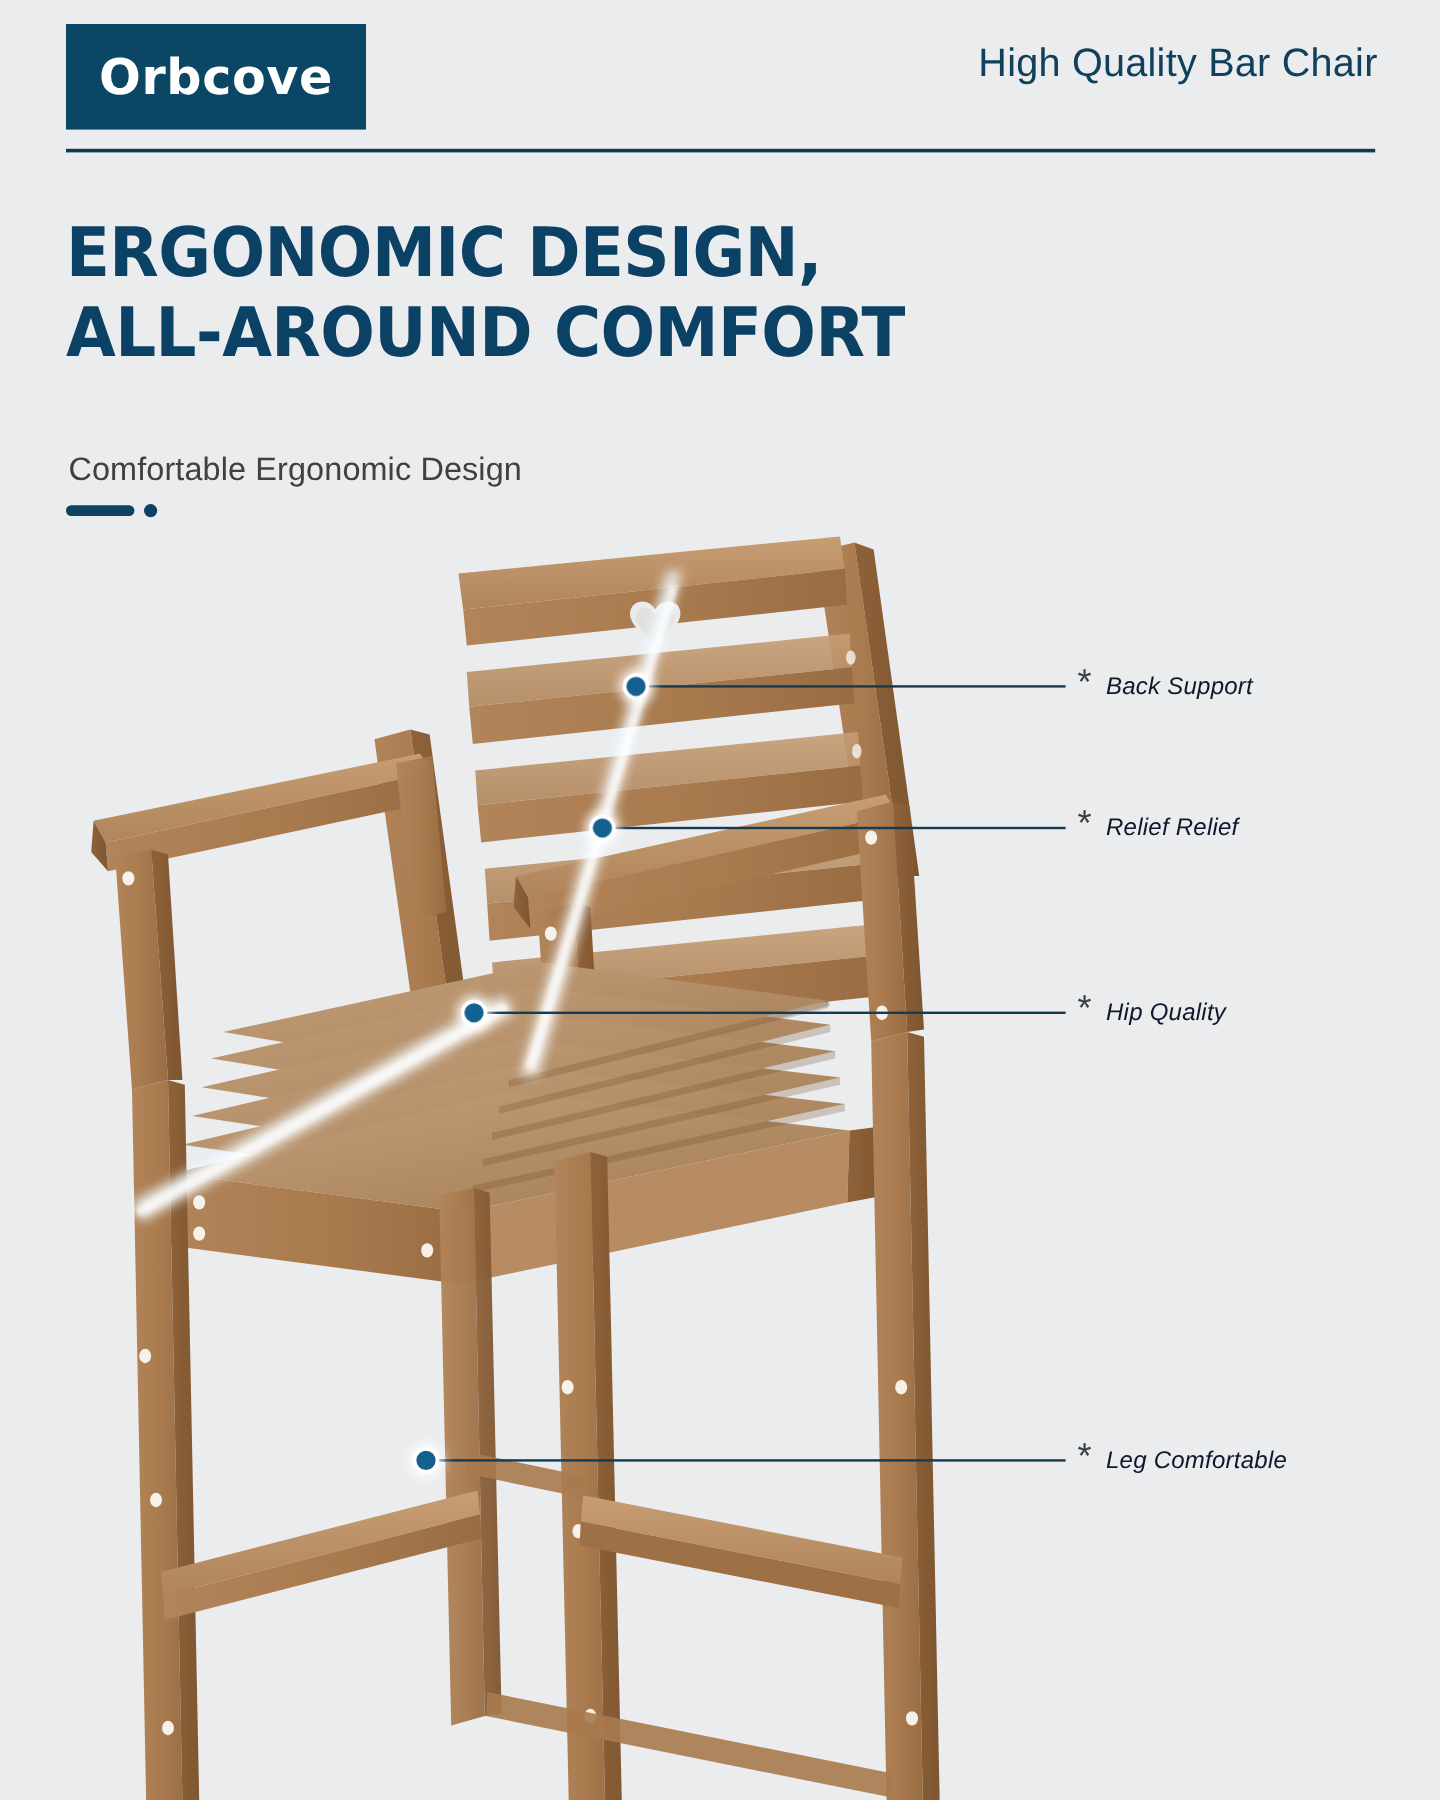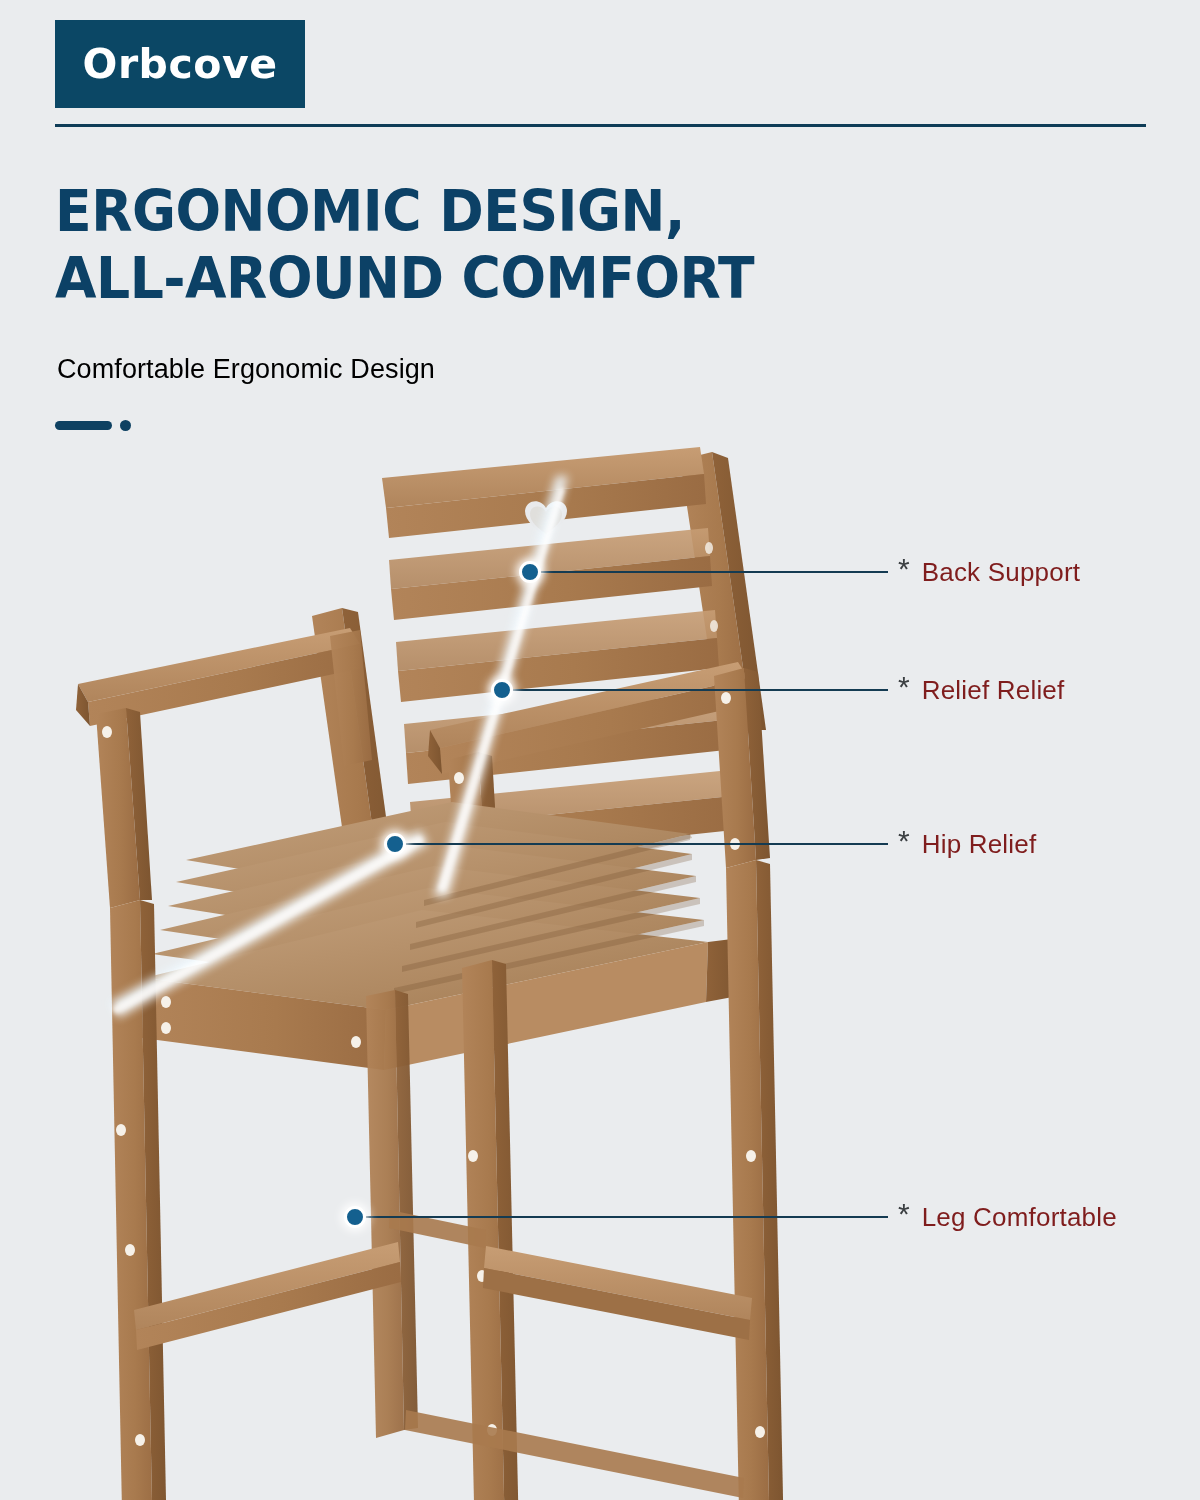--- a/index.html
+++ b/index.html
@@ -32,54 +32,55 @@
   
   .headline{
     position:absolute;left:55px;top:178px;width:900px;
     color:#0c4166;font-size:57px;line-height:1.18;font-weight:bold;
     letter-spacing:-0.5px;
     font-family:"DejaVu Sans","Liberation Sans",sans-serif;
     transform:scaleX(0.94);transform-origin:left top;
   }
   .headline .l2{display:block;}
   .subhead{
-    position:absolute;left:57px;top:354px;
-    font-size:27px;color:#000000;letter-spacing:0.1px;
+    position:absolute;left:57px;top:376px;
+    font-size:27px;color:#404040;letter-spacing:0.1px;
   }
   .deco{position:absolute;left:55px;top:418px;width:120px;height:14px;}
   .deco .bar{position:absolute;left:0;top:3px;width:57px;height:9px;border-radius:5px;background:#0e4162;}
   .deco .dot{position:absolute;left:65px;top:2px;width:11px;height:11px;border-radius:50%;background:#0e4162;}
 
   
   .stage{position:absolute;left:0;top:430px;width:1200px;height:1070px;}
   .chair-svg{position:absolute;left:0;top:0;}
 
   
   .callout{position:absolute;display:flex;align-items:center;height:40px;}
   .callout .star{
     font-size:30px;color:#3b3f42;line-height:1;margin-right:12px;
     position:relative;top:-3px;
   }
-  .callout .label{font-size:26px;color:#7f1d1d;white-space:nowrap;letter-spacing:0.2px;}
+  .callout .label{font-size:20px;color:#0f172a;white-space:nowrap;letter-spacing:0.2px;font-style:italic;}
   .lead-line{position:absolute;height:2px;background:#143b52;}
   .lead-dot{
     position:absolute;width:22px;height:22px;border-radius:50%;
     background:#14608f;border:3px solid #ffffff;
     box-shadow:0 0 10px 3px rgba(255,255,255,0.95);
     box-sizing:border-box;
   }
 </style>
 </head>
 <body>
 
 <div class="page">
 
   <div class="logo-box">
     <span class="logo-text">Orbcove</span>
   </div>
+  <div class="header-title">High Quality Bar Chair</div>
   <div class="header-rule"></div>
 
   <div class="headline">
     <span class="l1">ERGONOMIC DESIGN,</span>
     <span class="l2">ALL-AROUND COMFORT</span>
   </div>
   <div class="subhead">Comfortable Ergonomic Design</div>
   <div class="deco">
     <span class="bar"></span>
     <span class="dot"></span>
@@ -275,20 +276,20 @@
   <div class="callout" style="left:898px;top:552px;">
     <span class="star">*</span>
     <span class="label">Back Support</span>
   </div>
   <div class="callout" style="left:898px;top:670px;">
     <span class="star">*</span>
     <span class="label">Relief Relief</span>
   </div>
   <div class="callout" style="left:898px;top:824px;">
     <span class="star">*</span>
-    <span class="label">Hip Relief</span>
+    <span class="label">Hip Quality</span>
   </div>
   <div class="callout" style="left:898px;top:1197px;">
     <span class="star">*</span>
     <span class="label">Leg Comfortable</span>
   </div>
 
 </div>
 
 </body></html>

